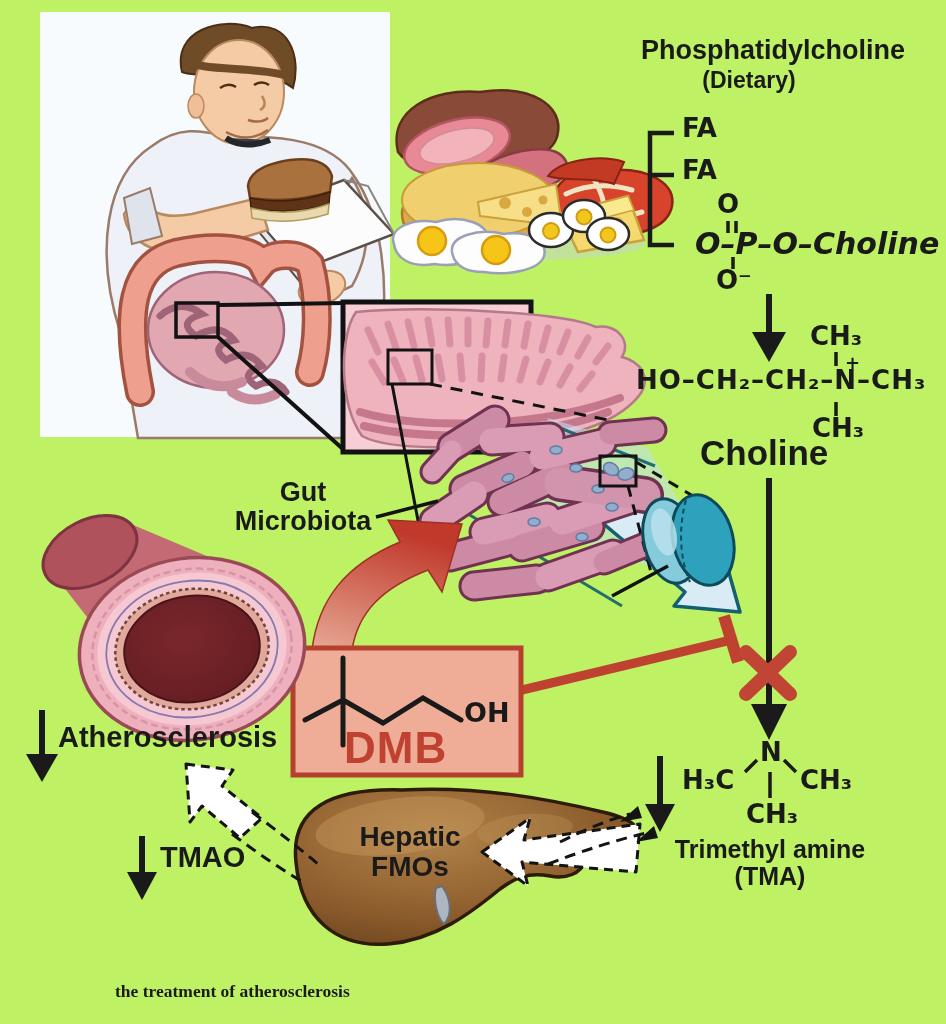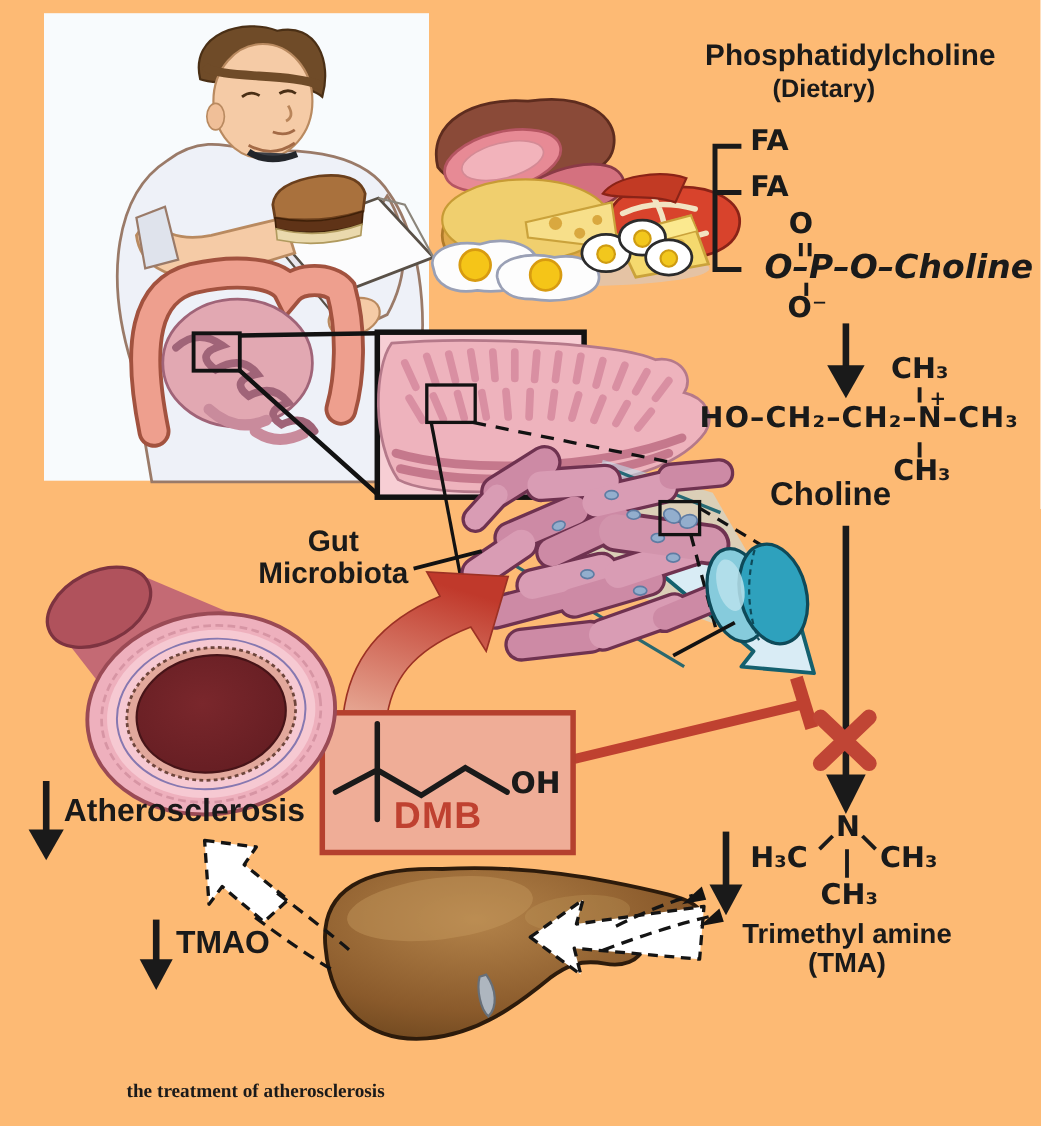--- a/index.html
+++ b/index.html
@@ -1,16 +1,16 @@
 <!DOCTYPE html>
 <html><head>
 <meta charset="utf-8">
 <style>
   html,body{margin:0;padding:0;background:#ffffff;}
-  #fig{position:relative;width:946px;height:1024px;background:#fdba74;overflow:hidden;
+  #fig{position:relative;width:946px;height:1024px;background:#bef264;overflow:hidden;
        font-family:"Liberation Sans",sans-serif;}
   .lbl{position:absolute;font-weight:bold;color:#1a1a1a;line-height:1.08;white-space:nowrap;}
   .chem{font-family:"DejaVu Sans","Liberation Sans",sans-serif;}
   .ctr{text-align:center;white-space:normal;}
   #artwork{position:absolute;left:0;top:0;z-index:1;}
   .lbl{z-index:3;}
   .red{color:#bf4130;}
   .serif{font-family:"Liberation Serif",serif;}
 </style>
 </head>
@@ -256,29 +256,33 @@
 <div class="lbl chem" style="left:682px;top:114px;font-size:26px;">FA</div>
 <div class="lbl chem" style="left:682px;top:156px;font-size:26px;">FA</div>
 <div class="lbl chem" style="left:717px;top:190px;font-size:26px;">O</div>
 <div class="lbl chem" style="left:695px;top:228px;font-size:30px;font-style:italic;">O–P–O–Choline</div>
 <div class="lbl chem" style="left:716px;top:266px;font-size:26px;">O⁻</div>
 
 <div class="lbl chem" style="left:636px;top:366px;font-size:26px;letter-spacing:1px;">HO–CH₂–CH₂–N–CH₃</div>
 <div class="lbl chem" style="left:845px;top:353px;font-size:18px;">+</div>
 <div class="lbl chem" style="left:810px;top:322px;font-size:26px;">CH₃</div>
 <div class="lbl chem" style="left:812px;top:414px;font-size:26px;">CH₃</div>
-<div class="lbl" style="left:700px;top:434px;font-size:30px;">Choline</div>
+<div class="lbl" style="left:700px;top:434px;font-size:35px;">Choline</div>
 
 <div class="lbl ctr" style="left:228px;top:478px;width:150px;font-size:27px;">Gut Microbiota</div>
 
-<div class="lbl red" style="left:358px;top:724px;font-size:34px;letter-spacing:1px;">DMB</div>
+<div class="lbl red" style="left:344px;top:724px;font-size:44px;letter-spacing:1px;">DMB</div>
 <div class="lbl chem" style="left:464px;top:698px;font-size:27px;">OH</div>
 
 <div class="lbl" style="left:58px;top:722px;font-size:29px;">Atherosclerosis</div>
 <div class="lbl" style="left:160px;top:842px;font-size:29px;text-align:center;">TMAO</div>
+<div class="lbl ctr" style="left:345px;top:822px;width:130px;font-size:28px;">
+  <div>Hepatic</div>
+  <div>FMOs</div>
+</div>
 
 <div class="lbl chem" style="left:760px;top:738px;font-size:26px;">N</div>
 <div class="lbl chem" style="left:682px;top:766px;font-size:26px;">H₃C</div>
 <div class="lbl chem" style="left:800px;top:766px;font-size:26px;">CH₃</div>
 <div class="lbl chem" style="left:746px;top:800px;font-size:26px;">CH₃</div>
 <div class="lbl ctr" style="left:650px;top:836px;width:240px;font-size:25px;">
   <div>Trimethyl amine</div>
   <div>(TMA)</div>
 </div>
 

